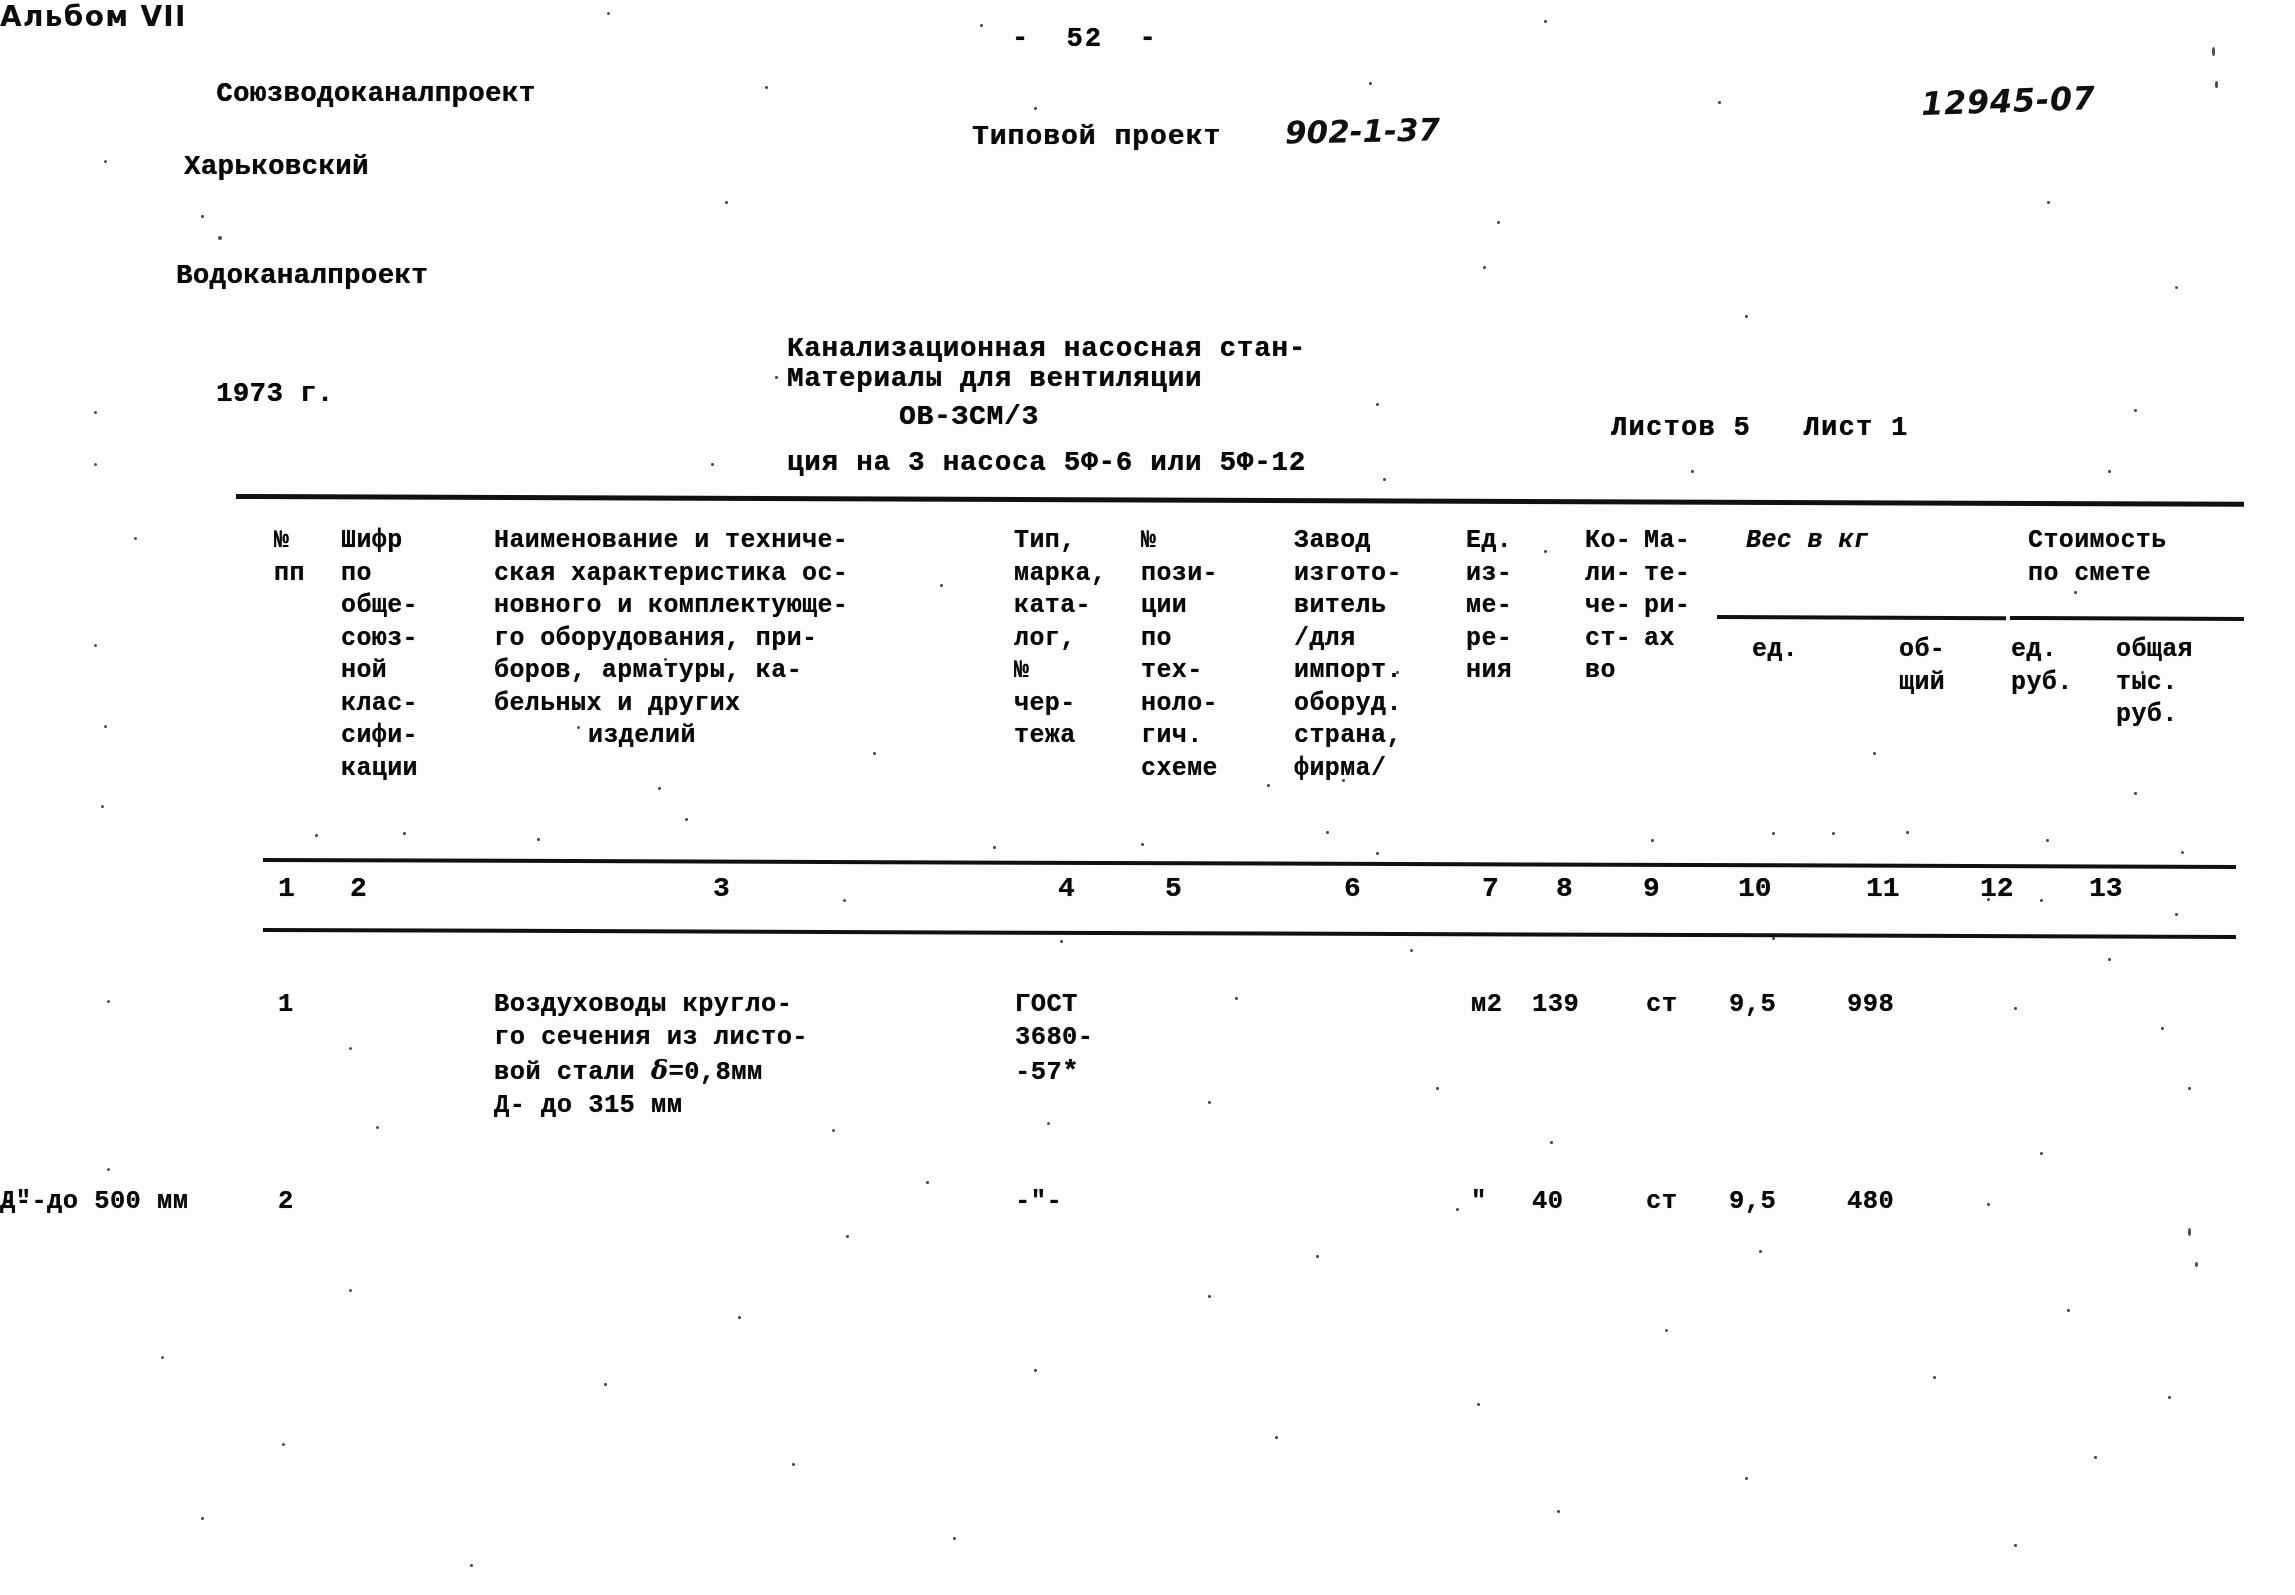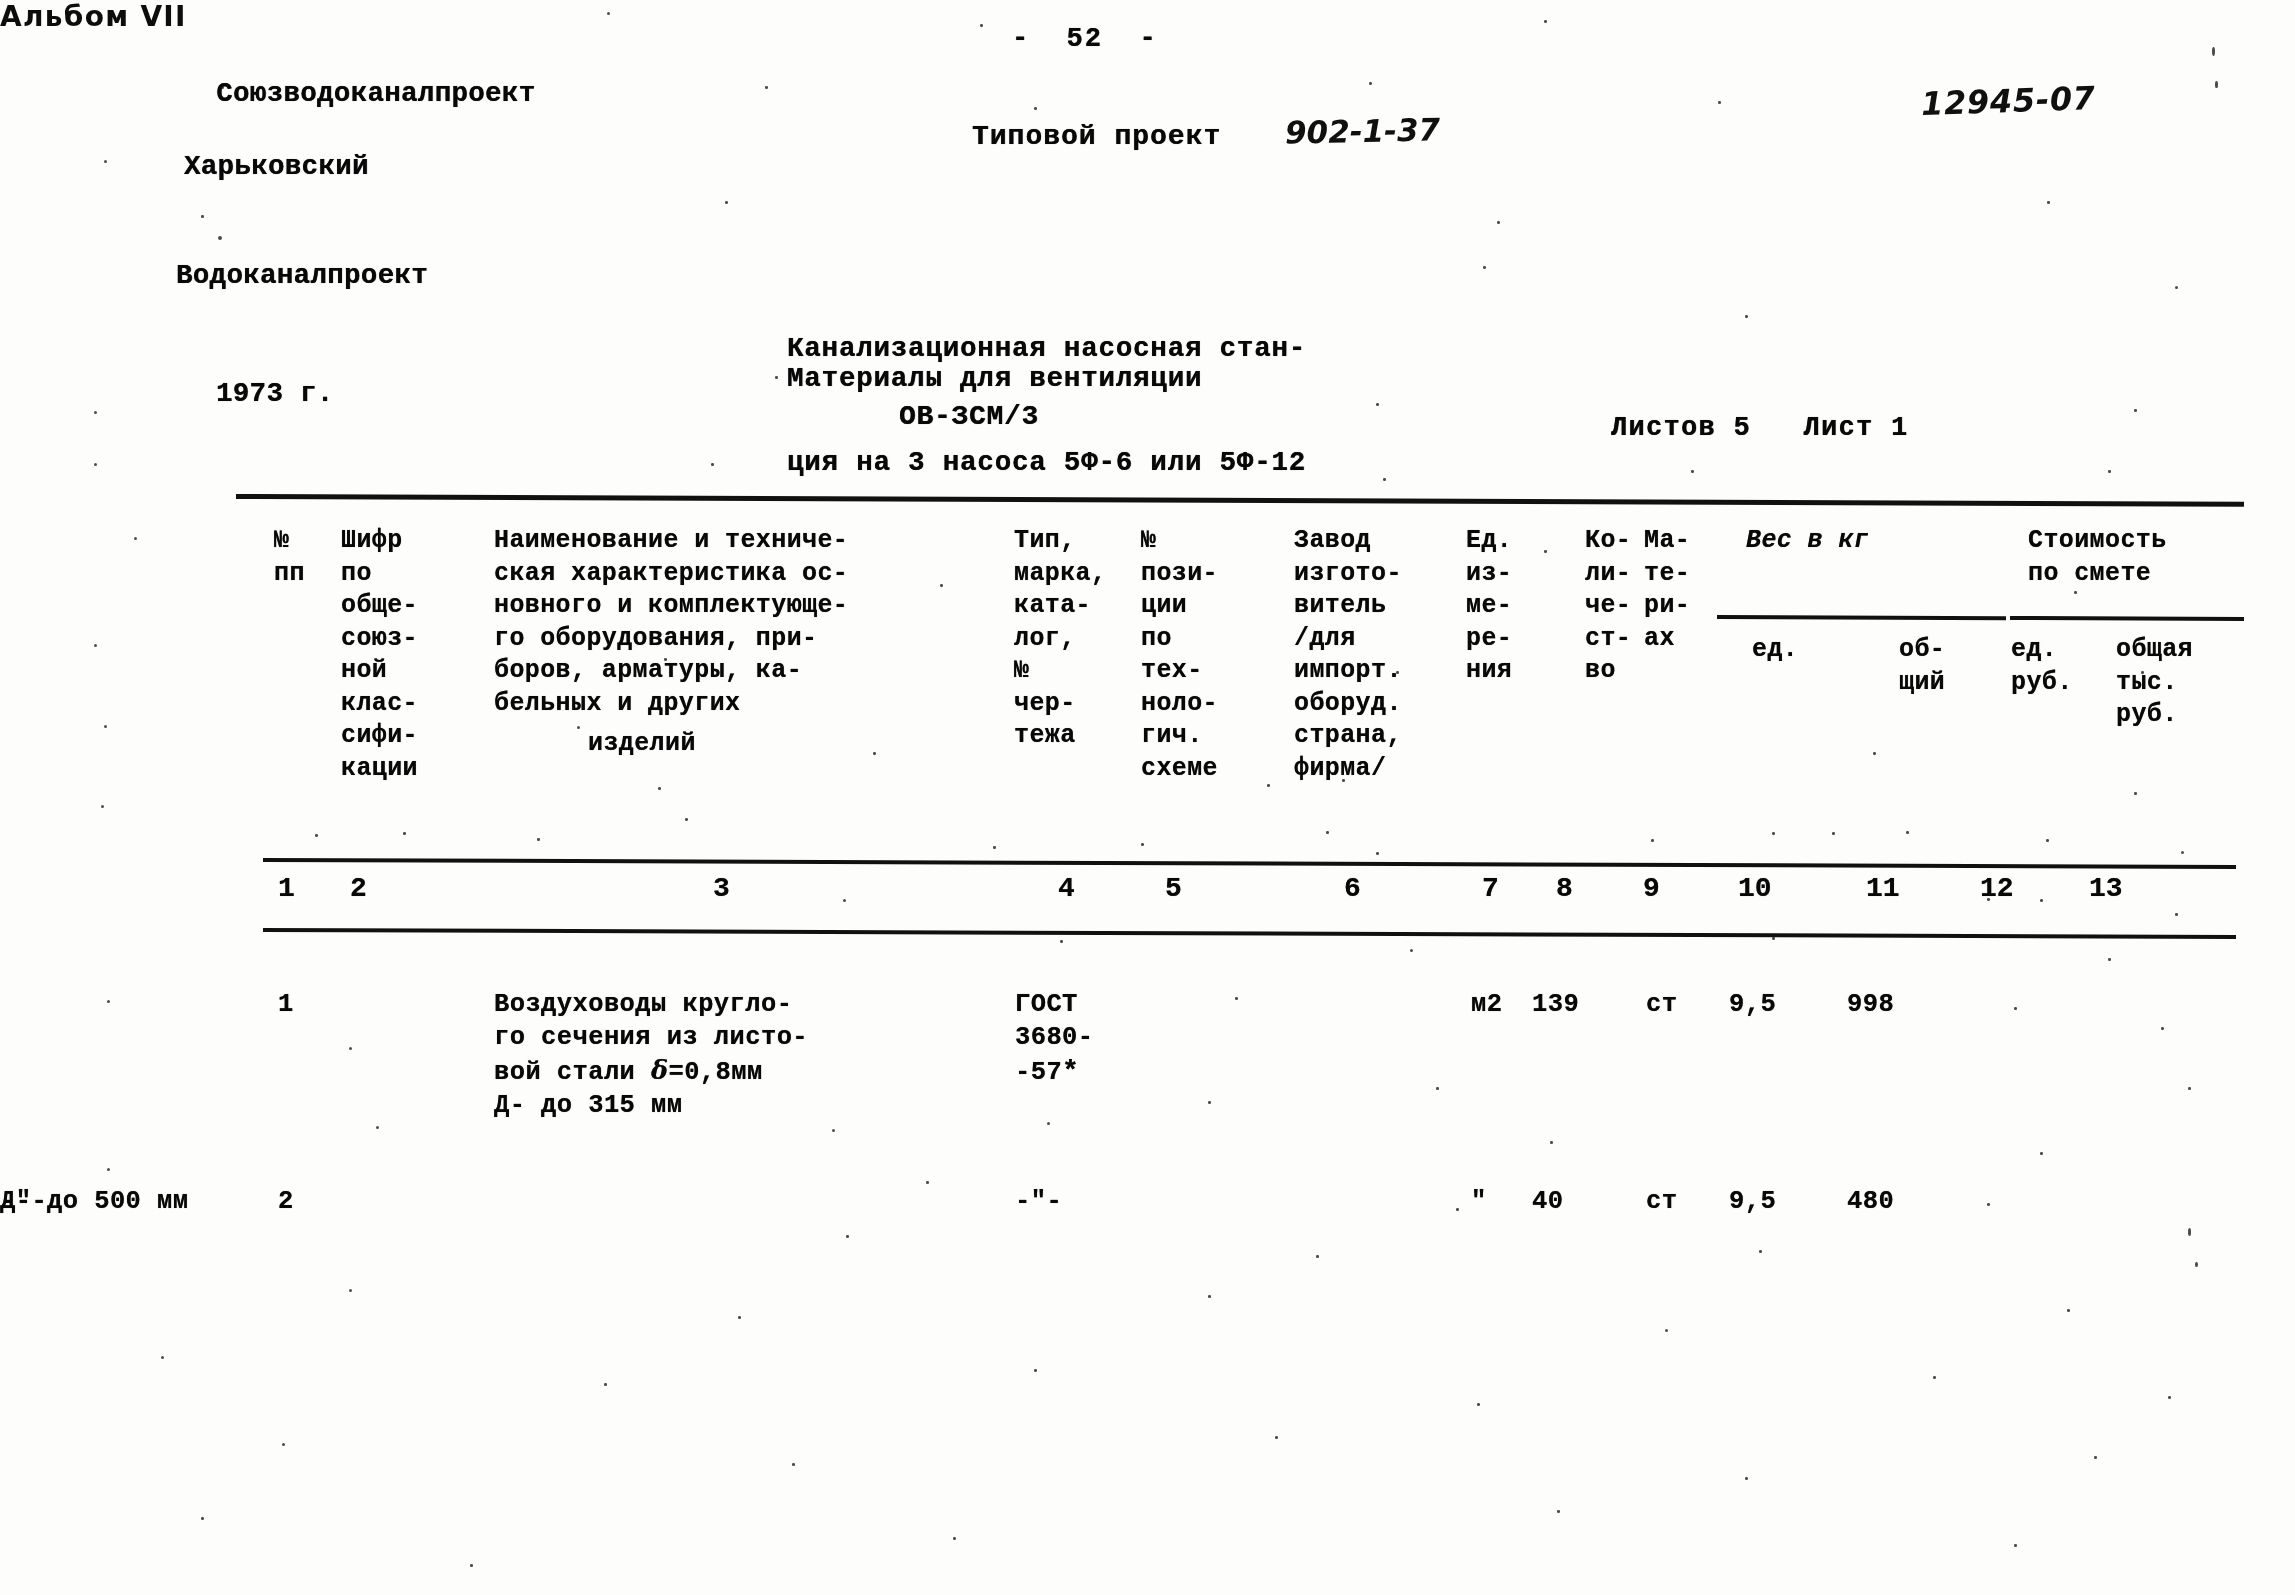--- a/index.html
+++ b/index.html
@@ -143,21 +143,21 @@
     font-size: 25px;
     line-height: 1.30;
     color: #080808;
     white-space: pre;
     letter-spacing: 0.4px;
     text-shadow: 0 0 0.7px rgba(0,0,0,.7);
   }
   #h1 { left: 274px;  top: 525px; }
   #h2 { left: 341px;  top: 525px; }
   #h3 { left: 494px;  top: 525px; text-align: left; }
-  #h3 .center { display: block; padding-left: 94px; margin-top: 8px; }
+  #h3 .center { display: block; padding-left: 94px; }
   #h4 { left: 1014px; top: 525px; }
   #h5 { left: 1141px; top: 525px; }
   #h6 { left: 1294px; top: 525px; }
   #h7 { left: 1466px; top: 525px; }
   #h8 { left: 1559px; top: 525px; margin-left: 26px; }
   #h9 { left: 1644px; top: 525px; }
   #h10 { left: 1746px; top: 525px; font-style: italic; }
   #h11 { left: 2028px; top: 525px; }
   #h12 { left: 1752px; top: 634px; }
   #h13 { left: 1899px; top: 634px; }

